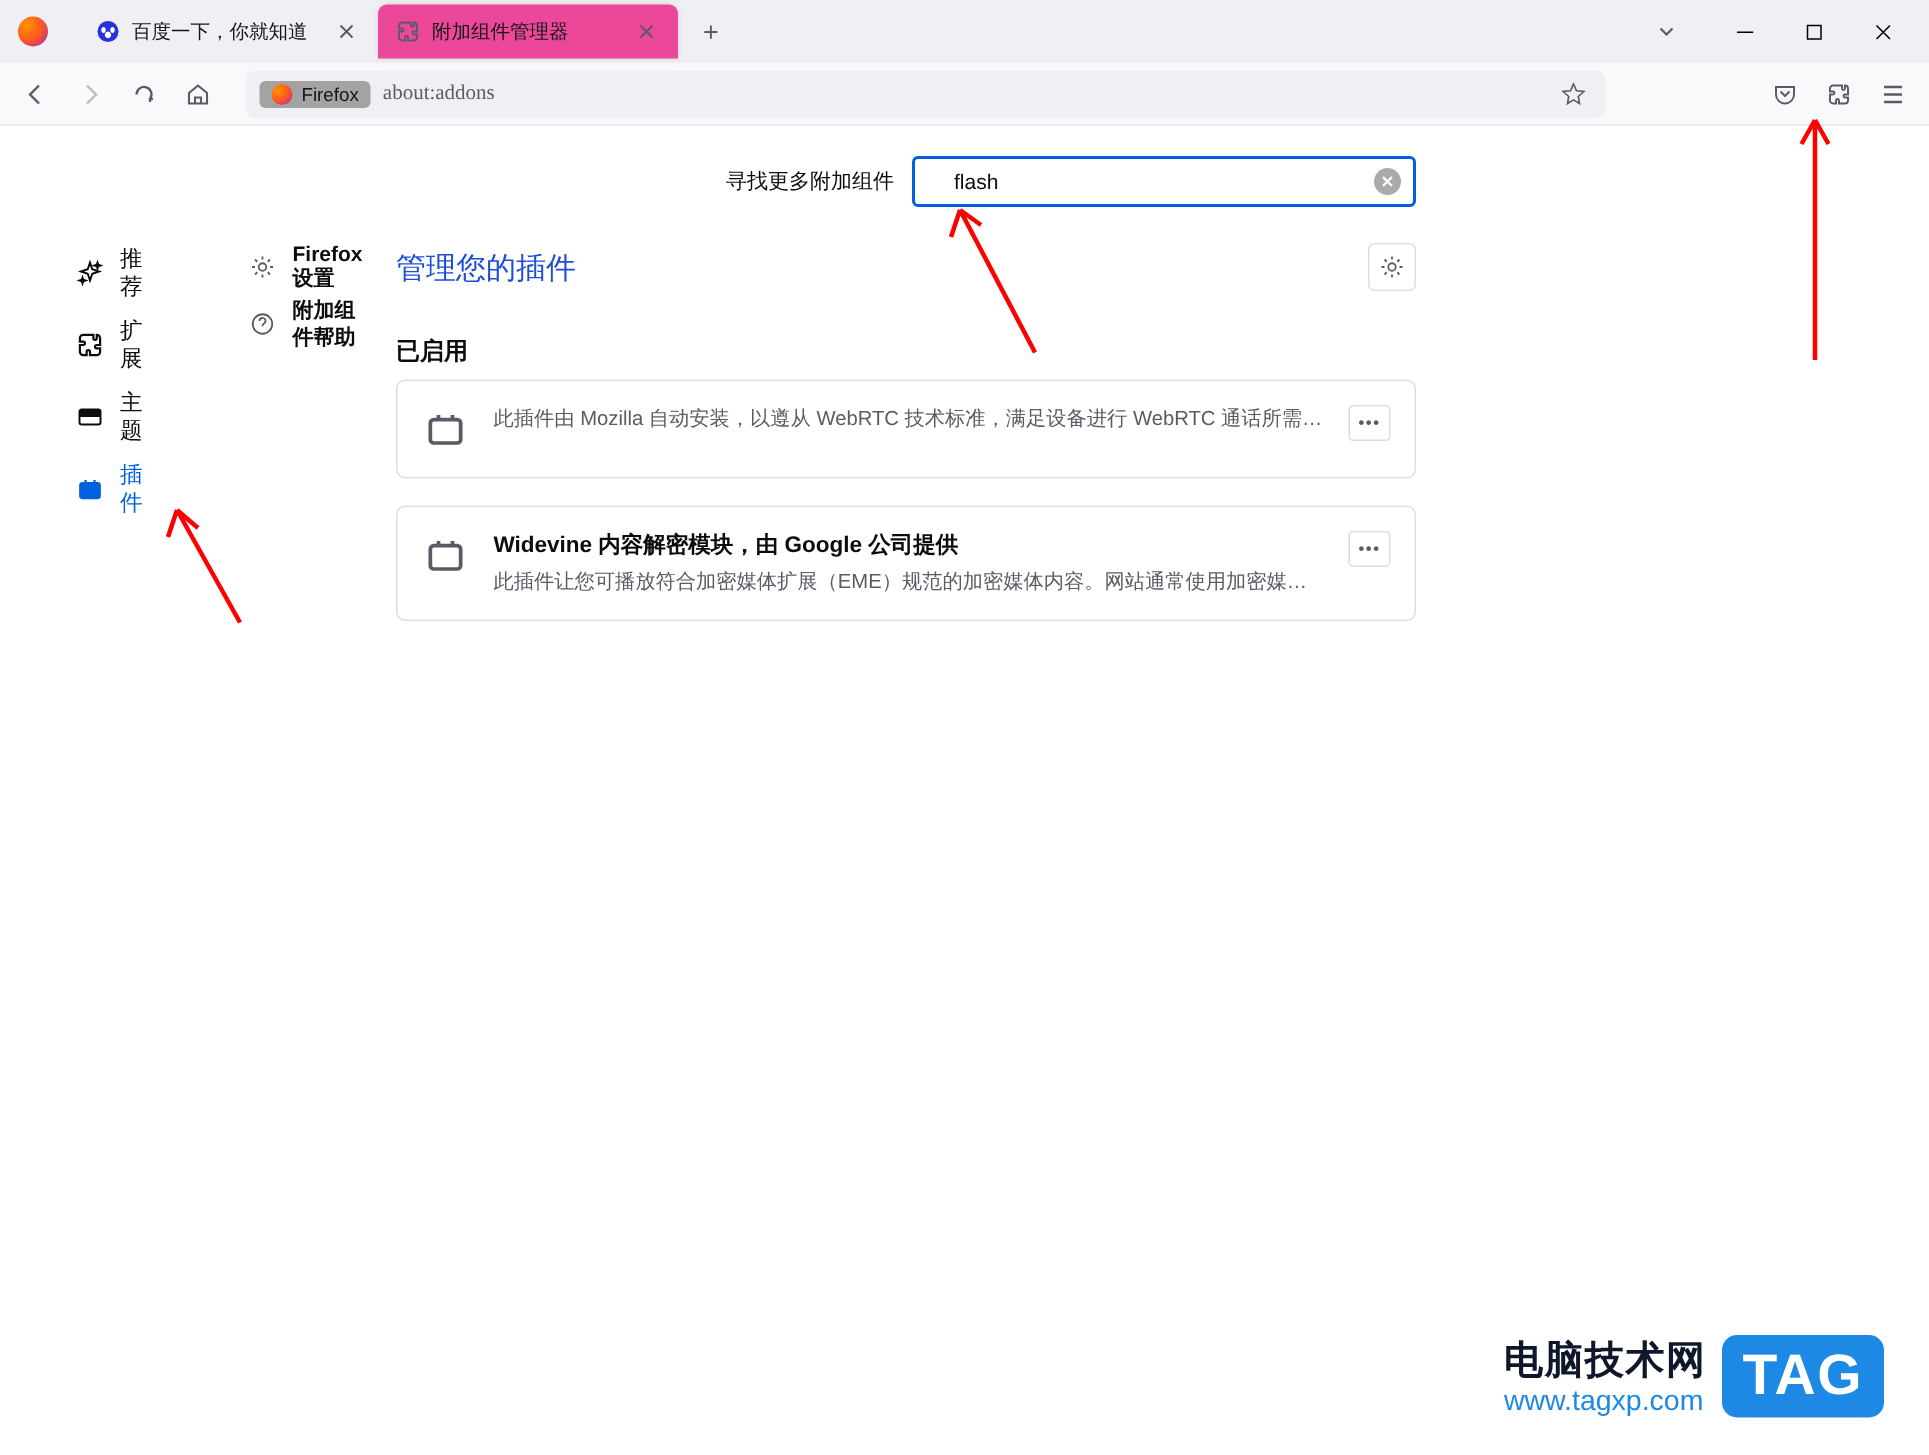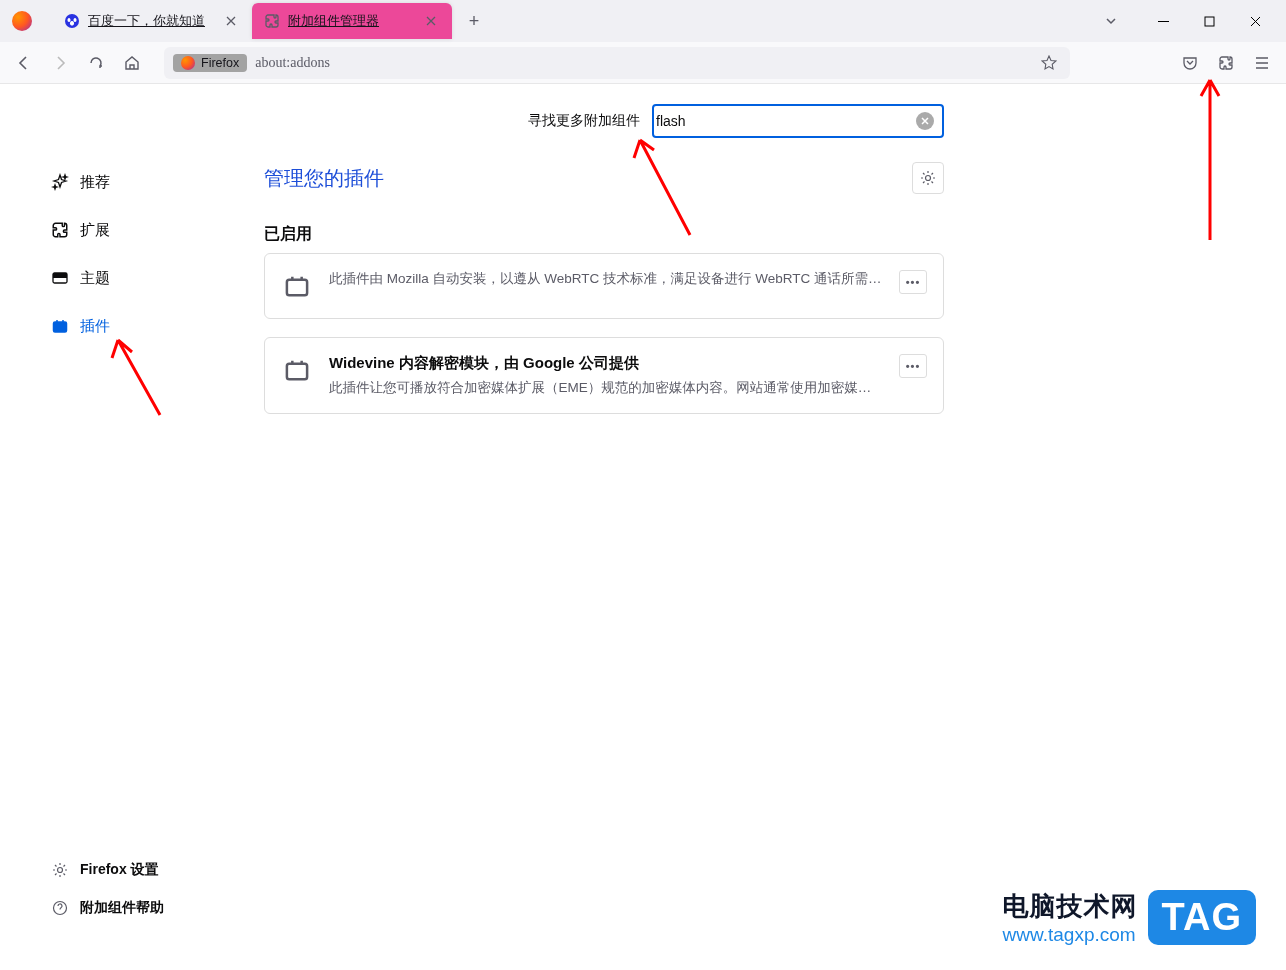--- a/index.html
+++ b/index.html
@@ -3,21 +3,21 @@
   <meta charset="utf-8">
   <style>
     * { margin: 0; padding: 0; box-sizing: border-box; font-family: "Segoe UI", "Microsoft YaHei", sans-serif; }
     body { width: 1286px; height: 970px; background: #fff; overflow: hidden; position: relative; }
     
     
     .tab-bar { height: 42px; background: #f0f0f4; display: flex; align-items: center; padding: 0 8px; }
     .tab-bar-left { display: flex; align-items: center; flex: 1; gap: 0; }
     .app-icon { width: 28px; height: 28px; display: flex; align-items: center; justify-content: center; margin-right: 16px; }
     .firefox-logo { width: 20px; height: 20px; background: radial-gradient(circle at 30% 30%, #ff9500 0%, #ff5722 50%, #9c27b0 100%); border-radius: 50%; }
-    .tab { display: flex; align-items: center; height: 36px; padding: 0 12px; border-radius: 6px 6px 0 0; gap: 8px; min-width: 200px; max-width: 230px; font-size: 13px; color: #15141a; cursor: pointer; text-decoration: underline; }
+    .tab { display: flex; align-items: center; height: 36px; padding: 0 12px; border-radius: 6px 6px 0 0; gap: 8px; min-width: 200px; max-width: 230px; font-size: 13px; color: #15141a; cursor: pointer; }
     .tab.active { background: #ec4899; box-shadow: 0 0 4px rgba(0,0,0,0.1); }
     .tab-icon { width: 16px; height: 16px; flex-shrink: 0; }
     .tab-title { flex: 1; white-space: nowrap; overflow: hidden; text-overflow: ellipsis; }
     .tab-close { width: 18px; height: 18px; display: flex; align-items: center; justify-content: center; color: #5b5b66; cursor: pointer; border-radius: 3px; }
     .new-tab-btn { width: 28px; height: 28px; display: flex; align-items: center; justify-content: center; color: #5b5b66; cursor: pointer; border-radius: 4px; margin-left: 8px; font-size: 18px; }
     .window-controls { display: flex; align-items: center; gap: 0; }
     .win-ctrl { width: 46px; height: 32px; display: flex; align-items: center; justify-content: center; color: #000; cursor: pointer; }
     .chevron-btn { width: 34px; height: 28px; display: flex; align-items: center; justify-content: center; color: #5b5b66; cursor: pointer; margin-right: 12px; }
     
     
@@ -28,34 +28,34 @@
     .url-identity { display: flex; align-items: center; gap: 6px; background: #a3a3a3; padding: 2px 8px; border-radius: 4px; }
     .url-identity .firefox-logo { width: 14px; height: 14px; }
     .url-identity-text { font-size: 12.5px; color: #15141a; }
     .url-text { flex: 1; font-size: 14px; color: #5b5b66; border: none; background: none; outline: none; font-family: Liberation Serif, serif; }
     .star-btn { width: 24px; height: 24px; display: flex; align-items: center; justify-content: center; color: #5b5b66; cursor: pointer; }
     .toolbar-right { display: flex; align-items: center; gap: 4px; }
     .tb-icon { width: 32px; height: 32px; display: flex; align-items: center; justify-content: center; color: #5b5b66; cursor: pointer; border-radius: 4px; }
     
     
     .content { display: flex; height: calc(100% - 84px); background: #fff; }
-    .sidebar { width: 224px; padding: 78px 0 20px 0; display: flex; flex-direction: column; }
+    .sidebar { width: 224px; padding: 78px 0 20px 0; display: flex; }
     .sidebar-nav { flex: 1; }
     .sidebar-bottom { padding-bottom: 20px; }
     .side-item { display: flex; align-items: center; height: 40px; padding: 0 20px 0 50px; gap: 12px; font-size: 15px; color: #0c0c0d; cursor: pointer; position: relative; margin-bottom: 8px; }
     .side-item.active { color: #0060df; }
     .side-item.active .side-icon svg { stroke: #0060df; fill: #0060df; }
     .side-icon { width: 20px; height: 20px; display: flex; align-items: center; justify-content: center; position: absolute; left: 50px; }
     .side-item { padding-left: 80px; }
     .side-item.small { font-size: 14px; height: 32px; margin-bottom: 6px; font-weight: bold; }
     
     .main { flex: 1; padding: 20px 0; max-width: 680px; margin-left: 40px; }
     .search-row { display: flex; align-items: center; justify-content: flex-end; gap: 12px; margin-bottom: 24px; padding-right: 0px; }
     .search-label { font-size: 14px; color: #0c0c0d; }
-    .search-box { width: 292px; height: 34px; border: 2px solid #0060df; border-radius: 4px; display: flex; align-items: center; padding: 0 8px 0 2px; gap: 8px; justify-content: center; }
+    .search-box { width: 336px; height: 34px; border: 2px solid #0060df; border-radius: 4px; display: flex; align-items: center; padding: 0 8px 0 26px; gap: 8px; justify-content: center; }
     .search-input { flex: 1; border: none; outline: none; font-size: 14px; color: #0c0c0d; }
     .clear-btn { width: 18px; height: 18px; display: flex; align-items: center; justify-content: center; background: #aaa; border-radius: 50%; color: #fff; cursor: pointer; font-size: 11px; }
     
     .header-row { display: flex; align-items: center; justify-content: space-between; margin-bottom: 30px; }
     .page-title { font-size: 20px; font-weight: 500; color: #1d4ed8; }
     .gear-btn { width: 32px; height: 32px; border: 1px solid #ddd; border-radius: 4px; display: flex; align-items: center; justify-content: center; cursor: pointer; color: #5b5b66; }
     
     .section-heading { font-size: 16px; font-weight: 700; color: #0c0c0d; margin-bottom: 8px; }
     
     .plugin-card { border: 1px solid #ddd; border-radius: 6px; padding: 16px; display: flex; gap: 16px; margin-bottom: 18px; cursor: pointer; }

